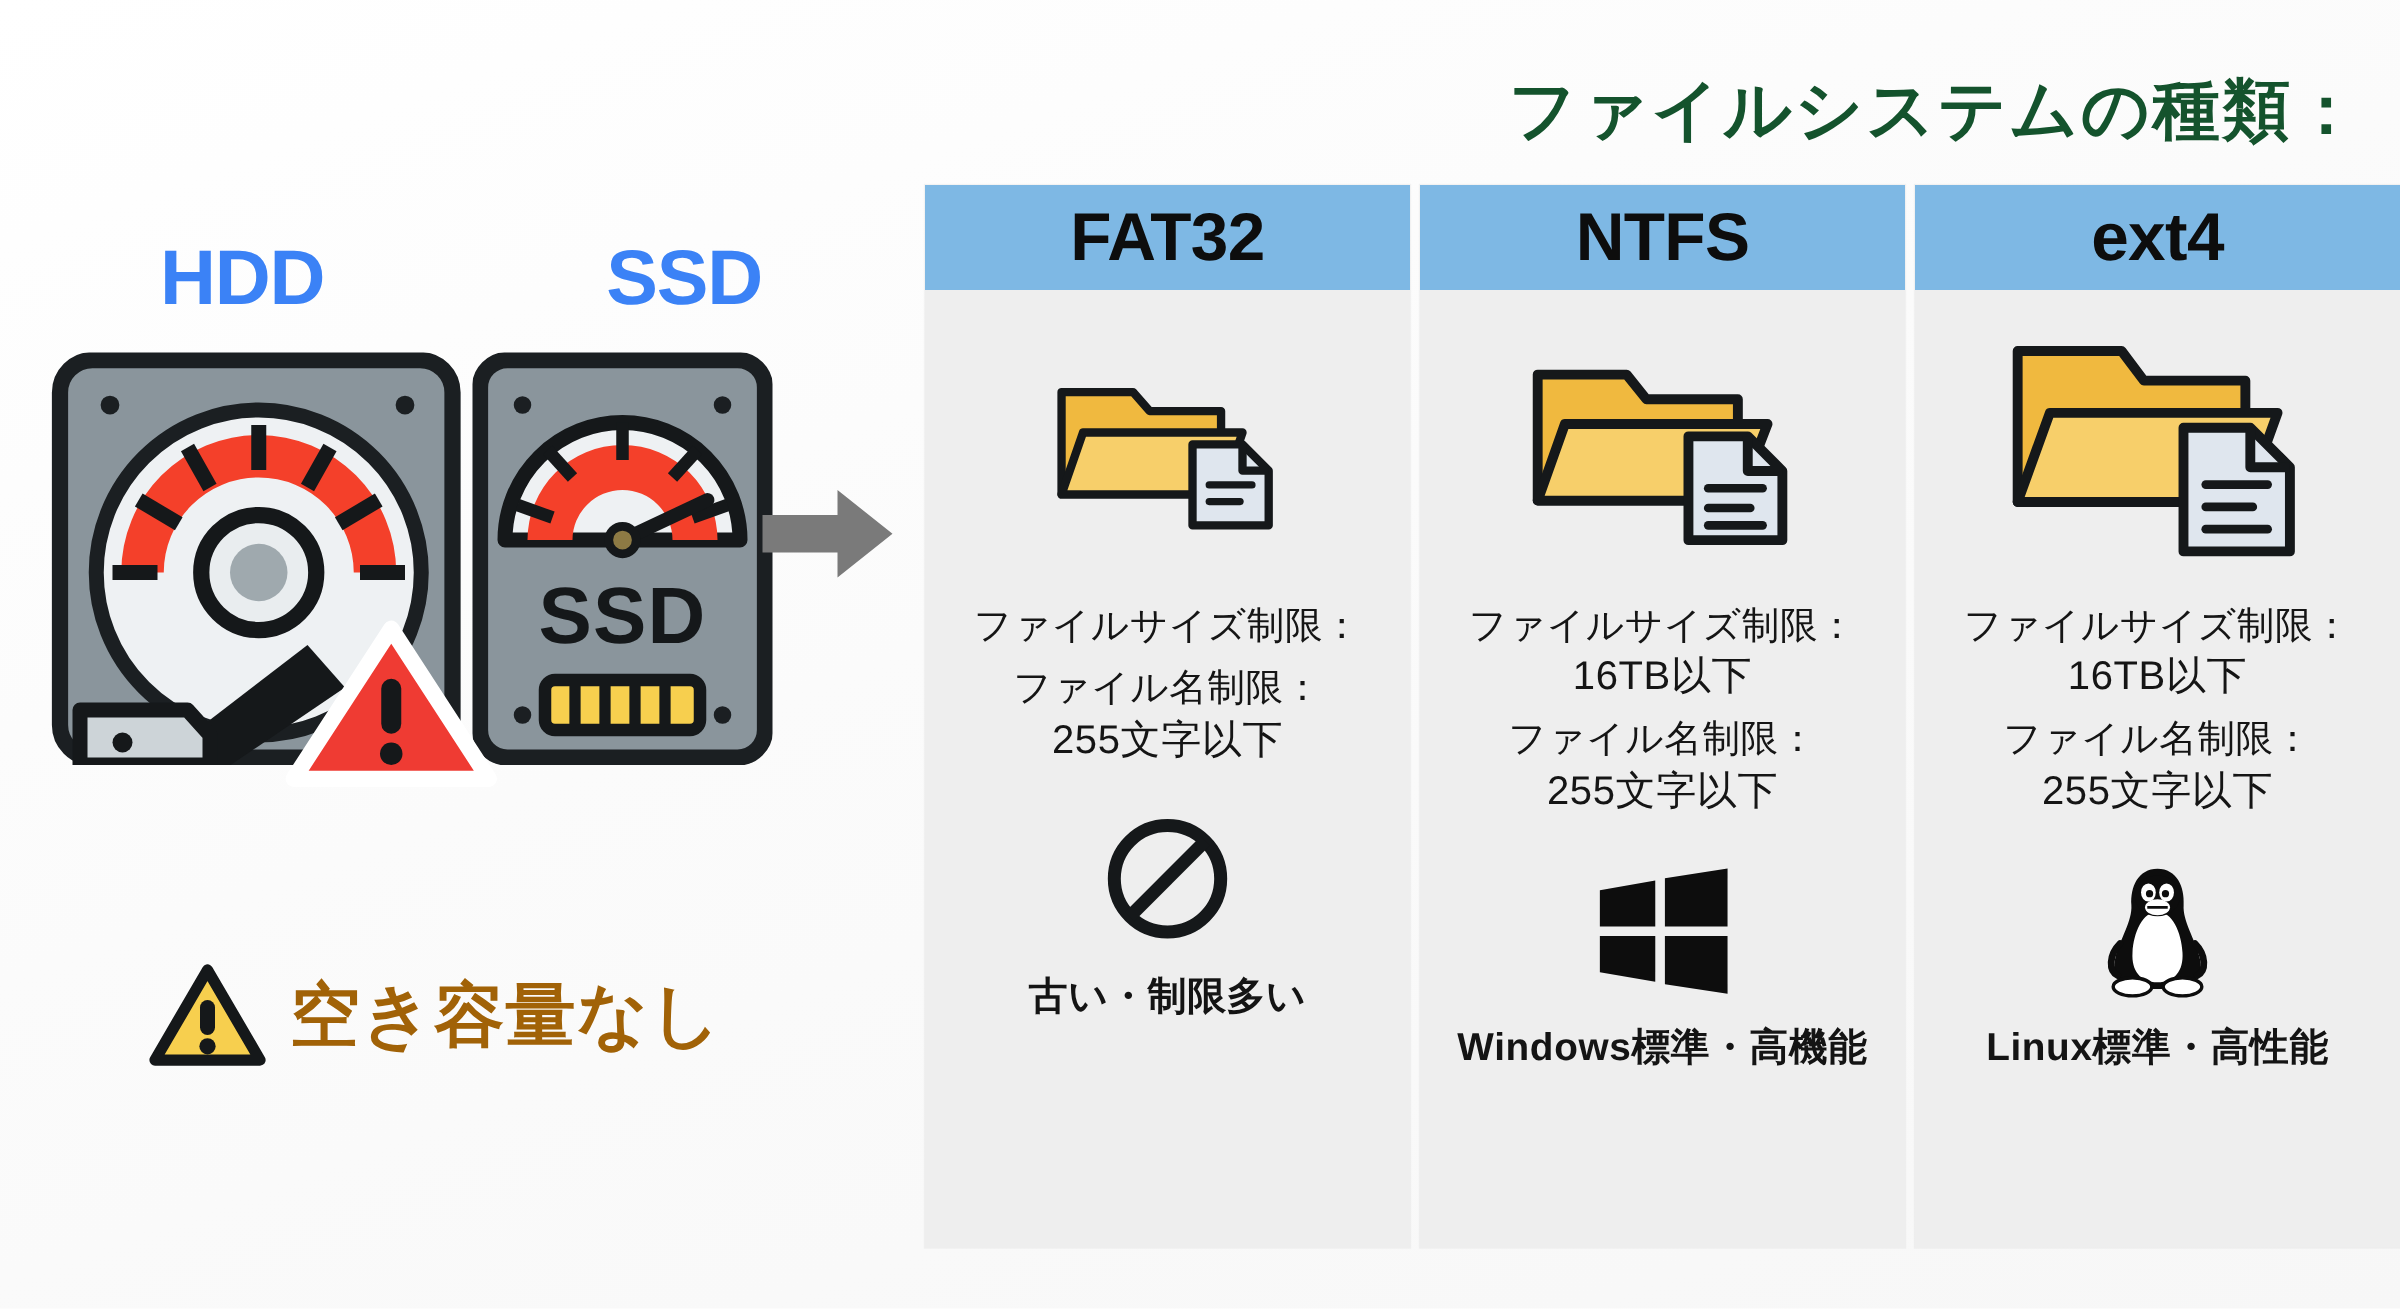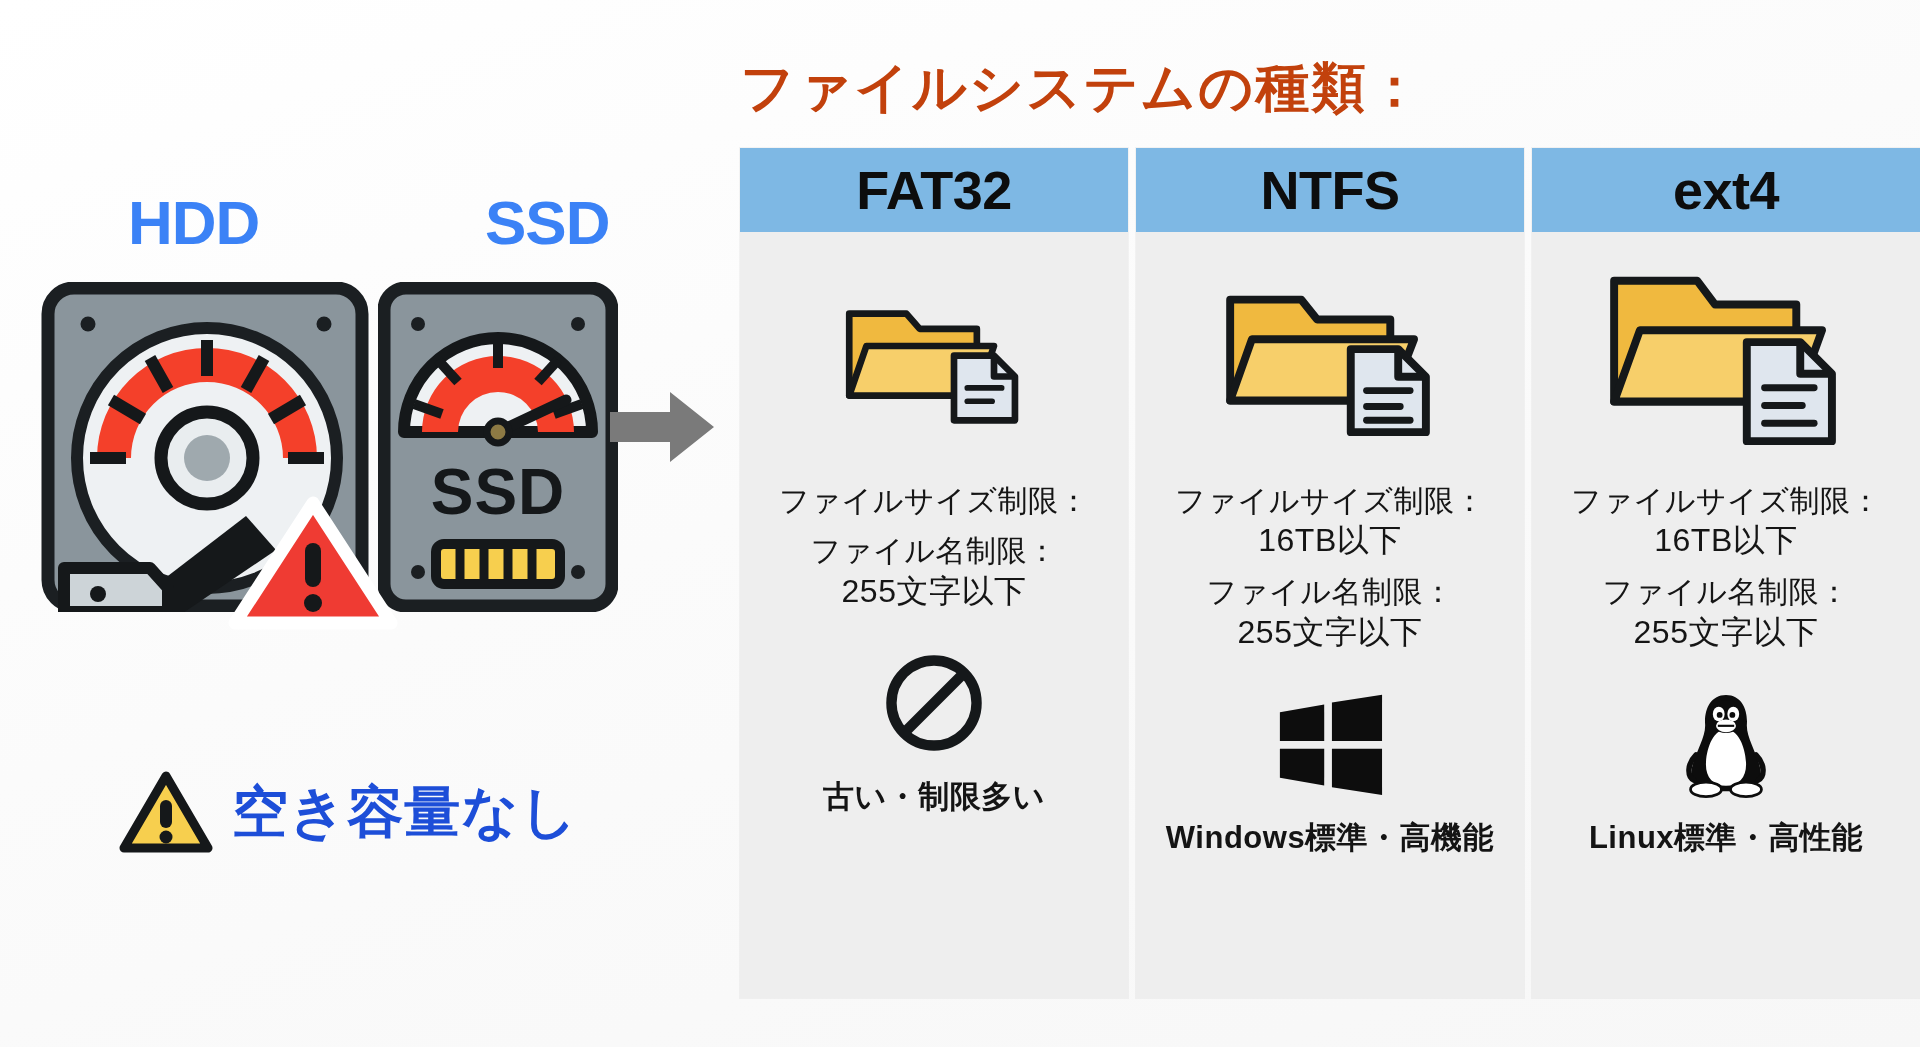--- a/index.html
+++ b/index.html
@@ -53,21 +53,21 @@
   #free-space-row {
     position: absolute;
     left: 118px; top: 770px;
     display: flex;
     align-items: center;
     gap: 18px;
   }
   #free-space-text {
     font-weight: 700;
     font-size: 56px;
-    color: #1d4ed8;
+    color: #a16207;
     letter-spacing: 1px;
     white-space: nowrap;
   }
 
   
   #flow-arrow {
     position: absolute;
     left: 608px; top: 390px;
     width: 108px; height: 74px;
   }
@@ -75,25 +75,25 @@
   
   #right-panel {
     position: absolute;
     left: 740px; top: 0;
     width: 1180px; height: 1047px;
   }
   #fs-title {
     position: absolute;
     left: 0; right: 30px;
     top: 52px;
-    text-align: left;
+    text-align: right;
     font-weight: 700;
     font-size: 54px;
     letter-spacing: 2px;
-    color: #c2410c;
+    color: #14532d;
     white-space: nowrap;
   }
 
   #fs-columns {
     position: absolute;
     left: 0px; top: 148px;
     width: 1180px; height: 850px;
     display: flex;
     gap: 8px;
     padding-left: 0px;

